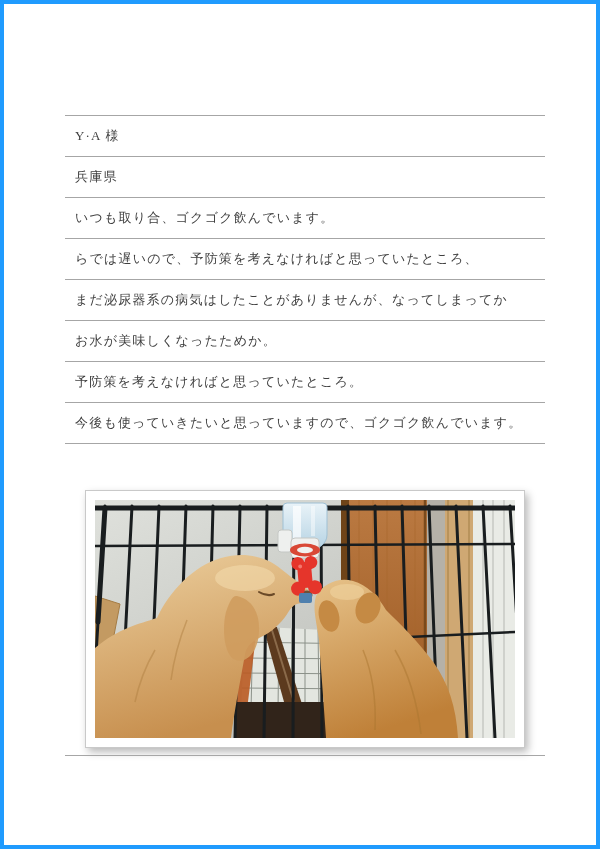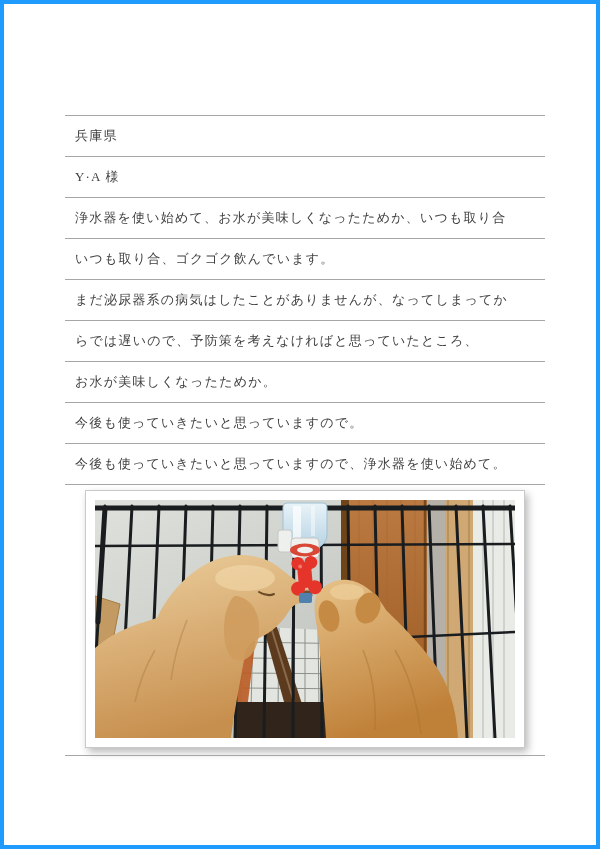--- a/index.html
+++ b/index.html
@@ -18,29 +18,28 @@
   .photo-frame svg{display:block;}
   .bottom-rule{position:absolute;left:61px;top:751px;width:480px;height:0;
                border-top:1px solid #a6a6a6;}
 </style>
 </head>
 <body>
 
 <div class="page">
 
   <div class="letter">
+    <div class="rule-row"><span>Y·A 様</span></div>
     <div class="rule-row"><span>兵庫県</span></div>
-    <div class="rule-row"><span>Y·A 様</span></div>
-    <div class="rule-row"><span>浄水器を使い始めて、お水が美味しくなったためか、いつも取り合</span></div>
     <div class="rule-row"><span>いつも取り合、ゴクゴク飲んでいます。</span></div>
+    <div class="rule-row"><span>らでは遅いので、予防策を考えなければと思っていたところ、</span></div>
     <div class="rule-row"><span>まだ泌尿器系の病気はしたことがありませんが、なってしまってか</span></div>
-    <div class="rule-row"><span>らでは遅いので、予防策を考えなければと思っていたところ、</span></div>
     <div class="rule-row"><span>お水が美味しくなったためか。</span></div>
-    <div class="rule-row"><span>今後も使っていきたいと思っていますので。</span></div>
-    <div class="rule-row"><span>今後も使っていきたいと思っていますので、浄水器を使い始めて。</span></div>
+    <div class="rule-row"><span>予防策を考えなければと思っていたところ。</span></div>
+    <div class="rule-row"><span>今後も使っていきたいと思っていますので、ゴクゴク飲んでいます。</span></div>
     <div class="rule-close"></div>
   </div>
 
   <div class="photo-frame">
     <svg width="420" height="238" viewBox="0 0 420 238" role="img" aria-label="two golden retrievers drinking from crate water bottle">
       <defs>
         <linearGradient id="wallGrad" x1="0" y1="0" x2="1" y2="1">
           <stop offset="0" stop-color="#dfe1dc"></stop>
             <stop offset="1" stop-color="#b4b6b1"></stop>
         </linearGradient>

